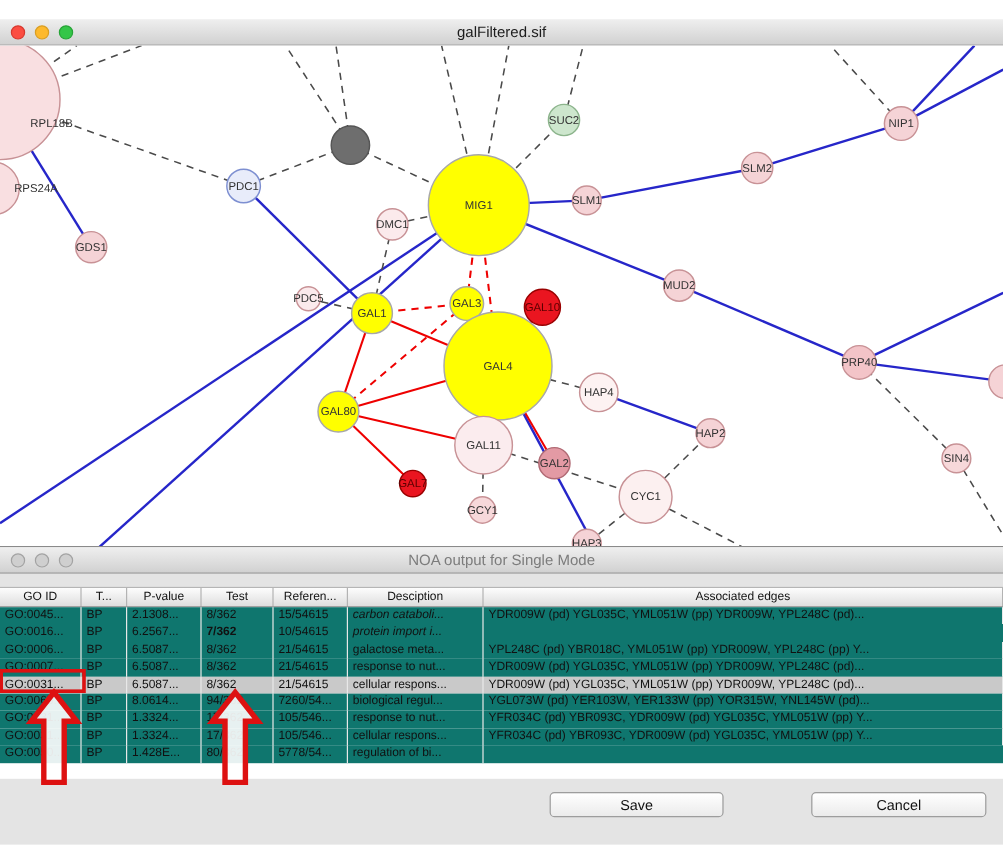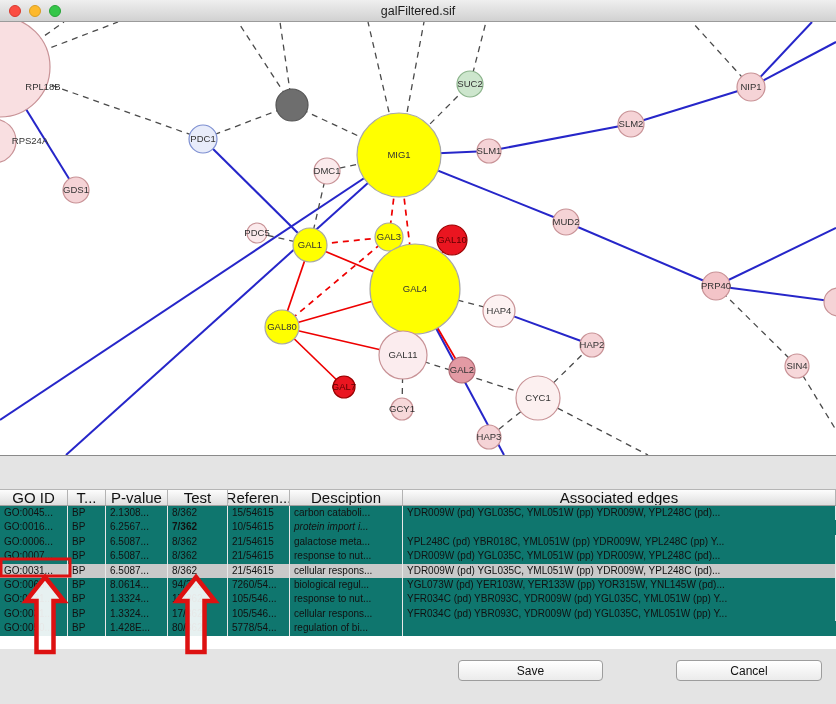--- a/index.html
+++ b/index.html
@@ -12,29 +12,29 @@
   .titlebar .title{position:absolute;left:0;right:0;text-align:center;font-size:12.5px;color:#1c1c1c;}
   .titlebar.inactive .title{color:#7c7c7c;}
   .dots{display:flex;gap:8px;margin-left:9px;z-index:2;}
   .dot{width:12px;height:12px;border-radius:50%;box-sizing:border-box;}
   .dot.red{background:#fb4d42;border:1px solid #d8392f;}
   .dot.yellow{background:#fdb92d;border:1px solid #d99e23;}
   .dot.green{background:#35c649;border:1px solid #27a437;}
   .dot.gray{background:#cfcfcf;border:1px solid #a3a3a3;}
 
   
-  .galwin{position:absolute;top:0;left:0;width:836px;height:346px;}
+  .galwin{position:absolute;top:16px;left:0;width:836px;height:346px;}
   .canvas{position:relative;width:836px;height:433px;background:#ffffff;overflow:hidden;}
   #graph-svg{display:block;}
 
   
   .noa{position:absolute;top:455px;left:0;width:836px;height:249px;background:#e4e4e4;border-top:1px solid #8a8a8a;box-sizing:border-box;}
   .table{position:absolute;top:33px;left:0;width:836px;background:#fff;padding-bottom:13px;}
   .thead{display:flex;height:15px;background:linear-gradient(#fdfdfd,#dedede);border-top:1px solid #b5b5b5;border-bottom:1px solid #a0a0a0;}
-  .th{font-size:15px;display:flex;align-items:center;justify-content:center;border-right:1px solid #b3b3b3;
+  .th{font-size:10px;display:flex;align-items:center;justify-content:center;border-right:1px solid #b3b3b3;
       box-sizing:border-box;color:#111;overflow:hidden;white-space:nowrap;}
   .tr{display:flex;height:14.4px;background:#0f766e;}
   .tr.selected{background:#c9c9c9;}
   .td{font-size:10px;line-height:14.4px;padding-left:4px;box-sizing:border-box;overflow:hidden;
       white-space:nowrap;border-right:1px solid #e8e8e8;color:#111;}
 
   .btn{position:absolute;top:204px;height:21px;border-radius:4px;border:1px solid #9d9d9d;
        background:linear-gradient(#ffffff,#ebebeb);font-size:12px;color:#111;
        font-family:"Liberation Sans",sans-serif;text-align:center;padding:0;}
   .btn.save{left:458px;width:145px;}
@@ -165,39 +165,47 @@
           <circle cx="538" cy="376" r="22" fill="#fcf0f0" stroke="#c89296" stroke-width="1.2"></circle>
           <text x="538" y="379" text-anchor="middle" font-size="9.5" font-family="&quot;Liberation Sans&quot;, sans-serif" fill="#333333">CYC1</text>
           <circle cx="489" cy="415" r="12" fill="#f5d3d6" stroke="#c89296" stroke-width="1.2"></circle>
           <text x="489" y="418" text-anchor="middle" font-size="9.5" font-family="&quot;Liberation Sans&quot;, sans-serif" fill="#333333">HAP3</text>
           <circle cx="838" cy="280" r="14" fill="#f5d3d6" stroke="#c89296" stroke-width="1.2"></circle>
         </svg>
     </div>
   </div>
 
   <div class="noa">
+    <div class="titlebar inactive">
+      <div class="dots">
+        <span class="dot gray"></span>
+        <span class="dot gray"></span>
+        <span class="dot gray"></span>
+      </div>
+      <div class="title">NOA output for Single Mode</div>
+    </div>
 
     <div class="table">
       <div class="thead">
           <div class="th" style="width: 68px;">GO ID</div>
           <div class="th" style="width: 38px;">T...</div>
           <div class="th" style="width: 62px;">P-value</div>
           <div class="th" style="width: 60px;">Test</div>
           <div class="th" style="width: 62px;">Referen...</div>
           <div class="th" style="width: 113px;">Desciption</div>
           <div class="th" style="width: 433px;">Associated edges</div>
         </div>
       <div>
           <div class="tr">
             <div class="td" style="width: 68px;">GO:0045...</div>
             <div class="td" style="width: 38px;">BP</div>
             <div class="td" style="width: 62px;">2.1308...</div>
             <div class="td" style="width: 60px;">8/362</div>
             <div class="td" style="width: 62px;">15/54615</div>
-            <div class="td" style="width: 113px;">carbon cataboli...</div>
+            <div class="td" style="width: 113px; font-style: italic;">carbon cataboli...</div>
             <div class="td" style="width: 433px;">YDR009W (pd) YGL035C, YML051W (pp) YDR009W, YPL248C (pd)...</div>
           </div>
           <div class="tr">
             <div class="td" style="width: 68px;">GO:0016...</div>
             <div class="td" style="width: 38px;">BP</div>
             <div class="td" style="width: 62px;">6.2567...</div>
             <div class="td" style="width: 60px; font-weight: bold;">7/362</div>
             <div class="td" style="width: 62px;">10/54615</div>
             <div class="td" style="width: 113px; font-style: italic;">protein import i...</div>
           </div>

